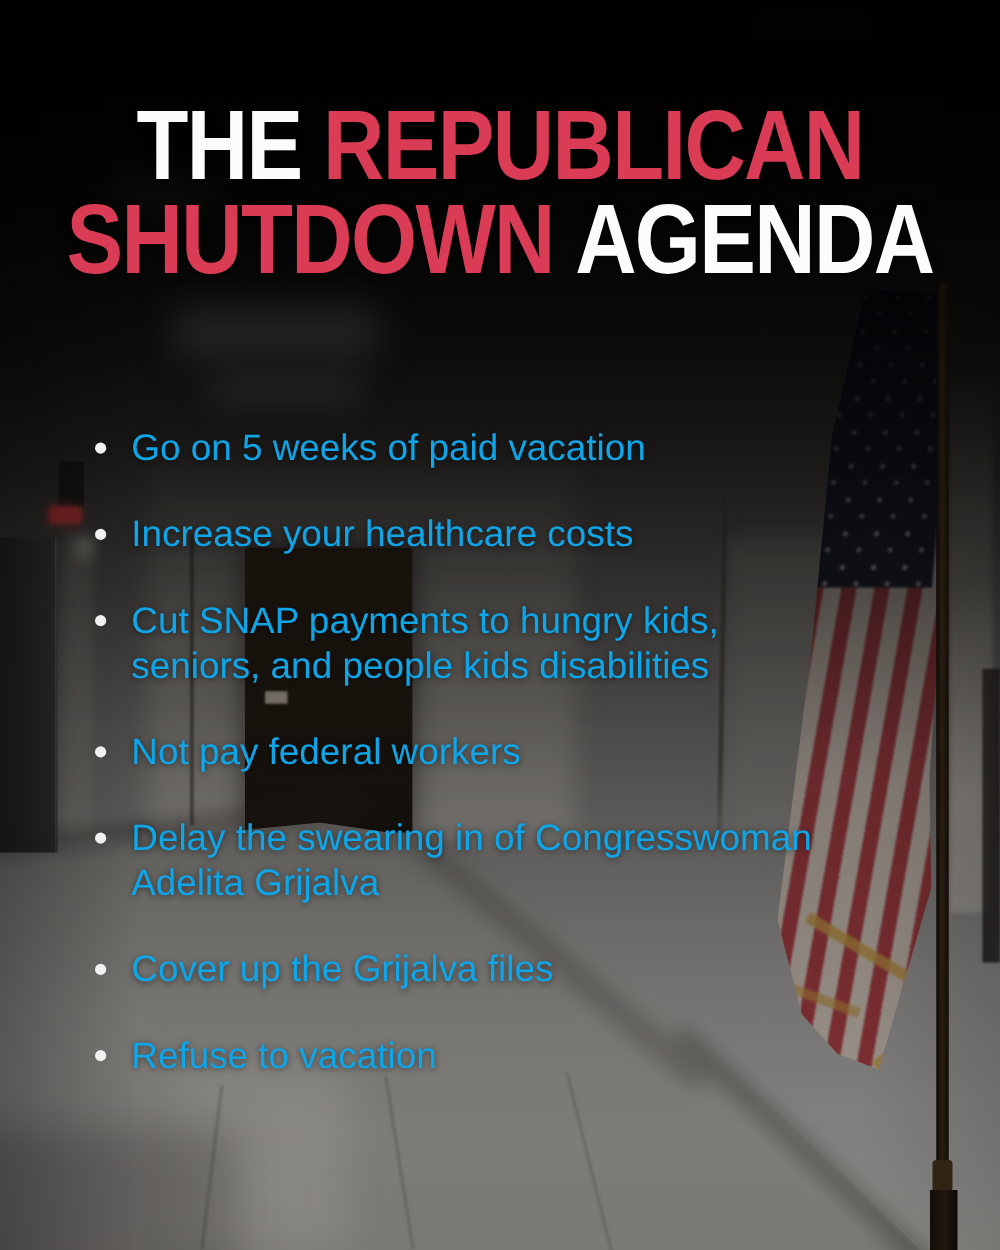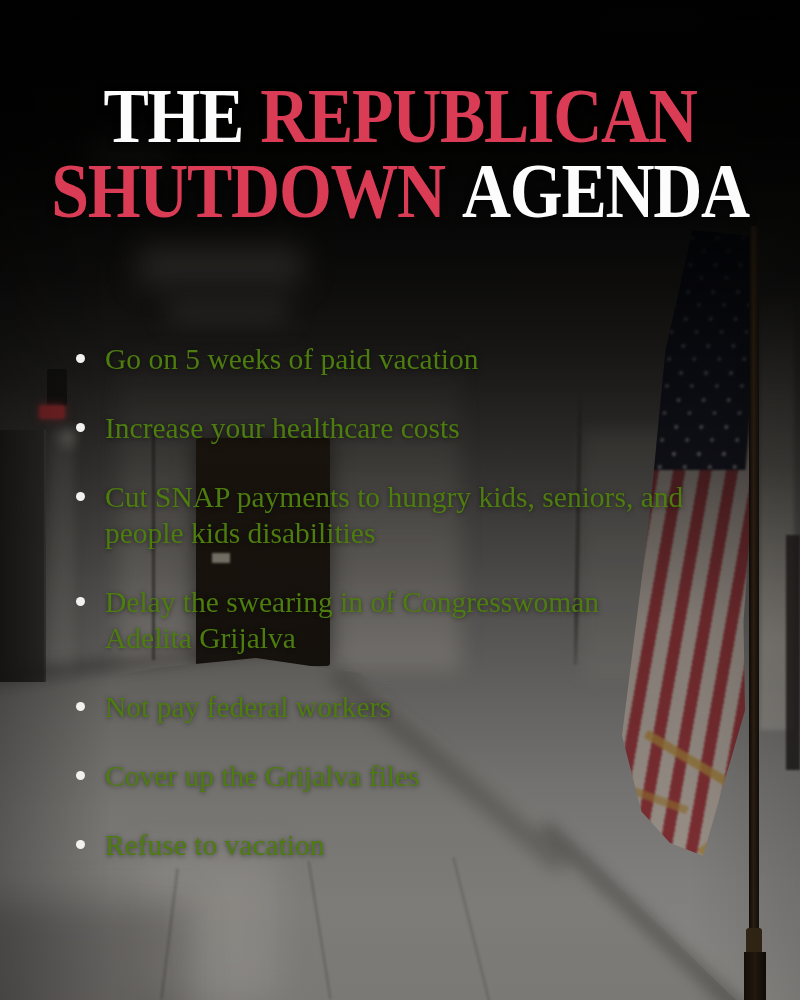--- a/index.html
+++ b/index.html
@@ -1,18 +1,18 @@
 <!DOCTYPE html>
 <html><head>
 <meta charset="utf-8">
 <style>
   html,body{margin:0;padding:0;background:#000;}
   .canvas{
     position:relative;width:800px;height:1000px;overflow:hidden;
-    background:#060606;font-family:Liberation Serif, serif;
+    background:#060606;font-family:Liberation Sans, sans-serif;
   }
   .canvas *{position:absolute;box-sizing:border-box;}
 
   
   .bg-base{inset:0;
     background:linear-gradient(180deg,#050505 0%,#0a0a09 16%,#131211 28%,#21201e 38%,
       #363432 48%,#4c4a48 58%,#605e5c 68%,#727170 78%,#807e7c 88%,#8a8885 100%);}
   .light1{left:138px;top:244px;width:165px;height:42px;background:rgba(95,92,86,.5);border-radius:6px;filter:blur(14px);}
   .light2{left:168px;top:300px;width:120px;height:22px;background:rgba(85,82,77,.45);filter:blur(12px);}
   .light3{left:595px;top:0;width:110px;height:26px;background:rgba(70,68,64,.4);filter:blur(14px);}
@@ -83,21 +83,21 @@
       radial-gradient(ellipse 130% 95% at 50% 60%,rgba(0,0,0,0) 55%,rgba(0,0,0,.28) 100%);}
 
   
   .title{left:0;right:0;top:78px;text-align:center;font-weight:bold;font-size:79px;line-height:75px;
     letter-spacing:-1.5px;transform:scaleX(.86);color:#fcfcfc;text-shadow:0 2px 8px rgba(0,0,0,.5);}
   .title .title-line{position:static;display:flex;justify-content:center;gap:20px;white-space:nowrap;}
   .title span{position:static;}
   .title .red{color:#da3c55;}
 
   .agenda{left:72px;top:341px;width:614px;list-style:none;margin:0;padding:0;
-    font-size:29.5px;line-height:36px;color:#4d7c0f;text-shadow:0 1px 5px rgba(0,0,0,.55);}
+    font-size:29.5px;line-height:36px;color:#0ea5e9;text-shadow:0 1px 5px rgba(0,0,0,.55);}
   .agenda li{position:relative;padding-left:33px;margin:0 0 33px 0;}
   .agenda li::before{content:"";position:absolute;left:4px;top:13px;width:9px;height:9px;border-radius:50%;background:#f2f1ef;}
 </style>
 </head>
 <body>
 
 <div class="canvas">
 
   <div class="bg-base"></div>
   <div class="light1"></div>
@@ -151,19 +151,19 @@
     <div class="title-line">
       <span class="red">SHUTDOWN</span>
       <span>AGENDA</span>
     </div>
   </header>
 
   <ul class="agenda">
     <li>Go on 5 weeks of paid vacation</li>
     <li>Increase your healthcare costs</li>
     <li>Cut SNAP payments to hungry kids, seniors, and people kids disabilities</li>
+    <li>Not pay federal workers</li>
     <li>Delay the swearing in of Congresswoman Adelita Grijalva</li>
-    <li>Not pay federal workers</li>
     <li>Cover up the Grijalva files</li>
     <li>Refuse to vacation</li>
   </ul>
 
 </div>
 
 </body></html>

